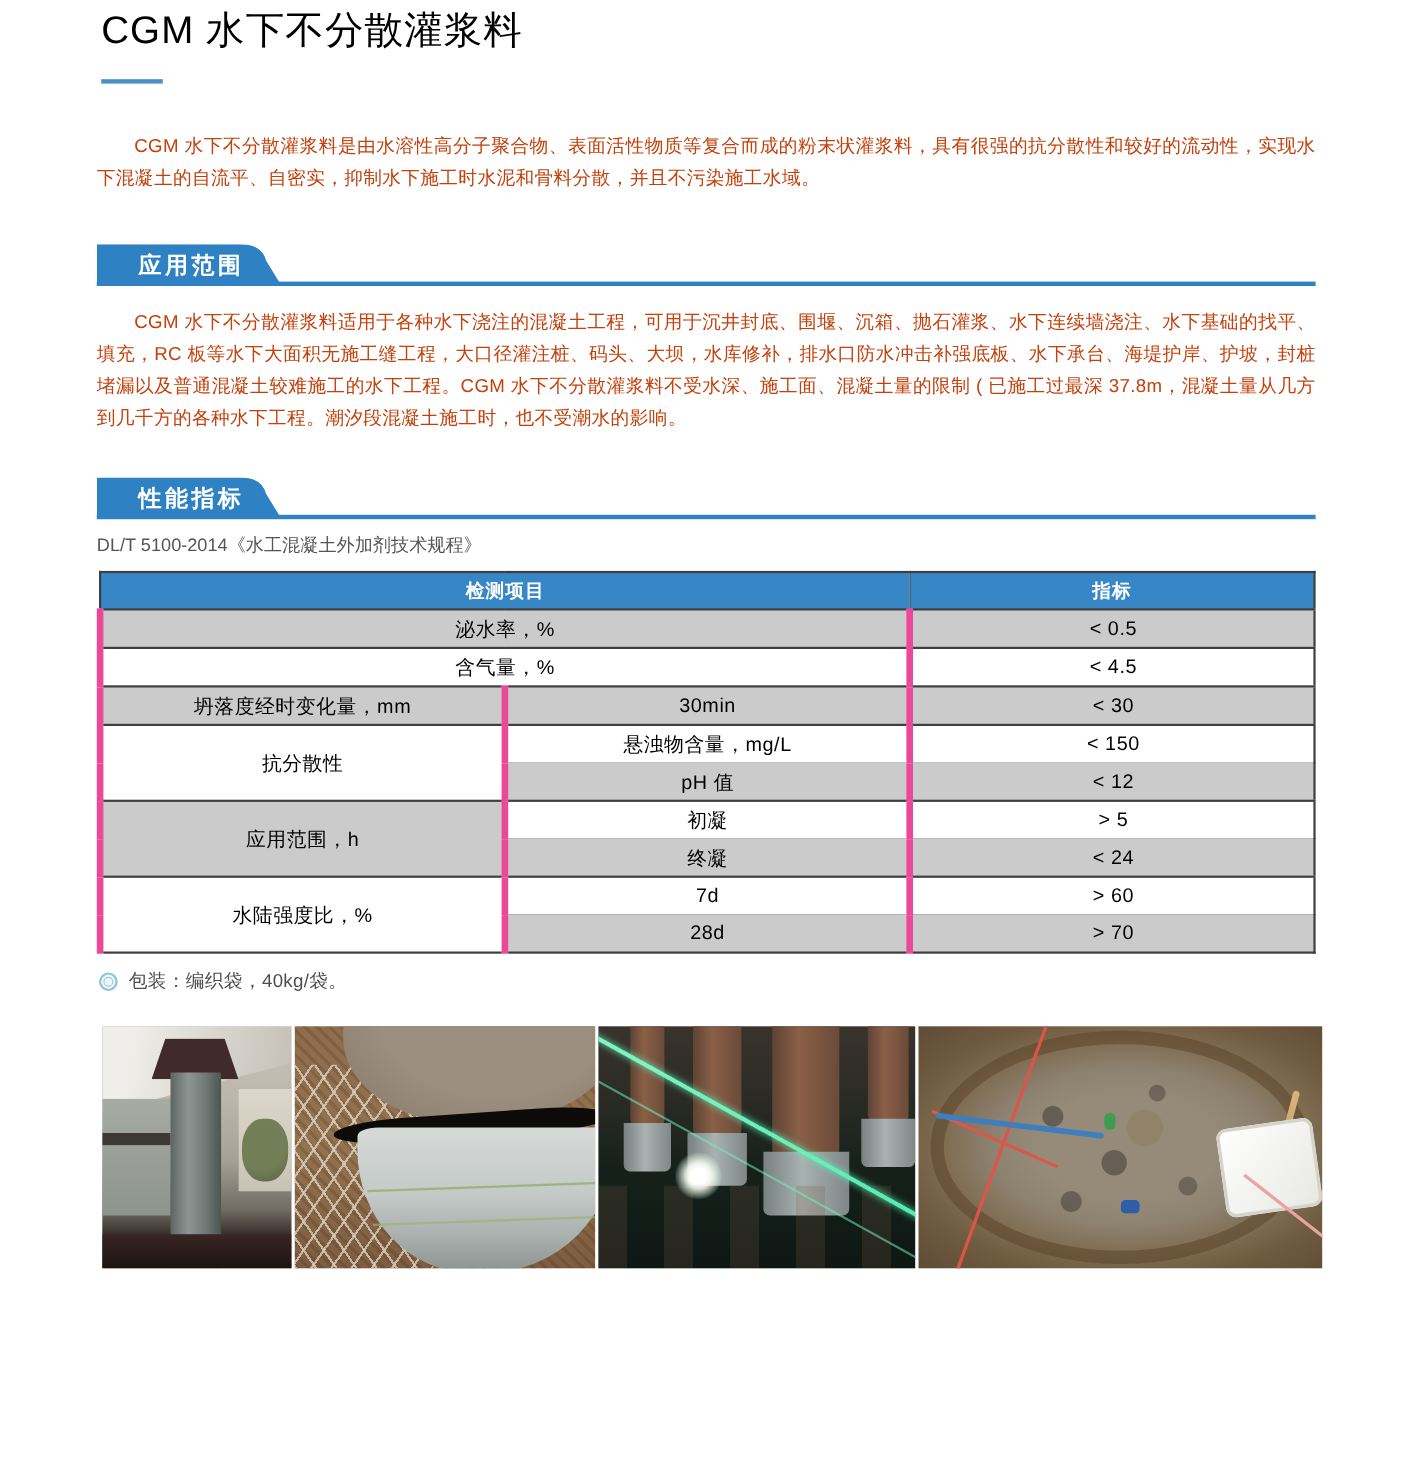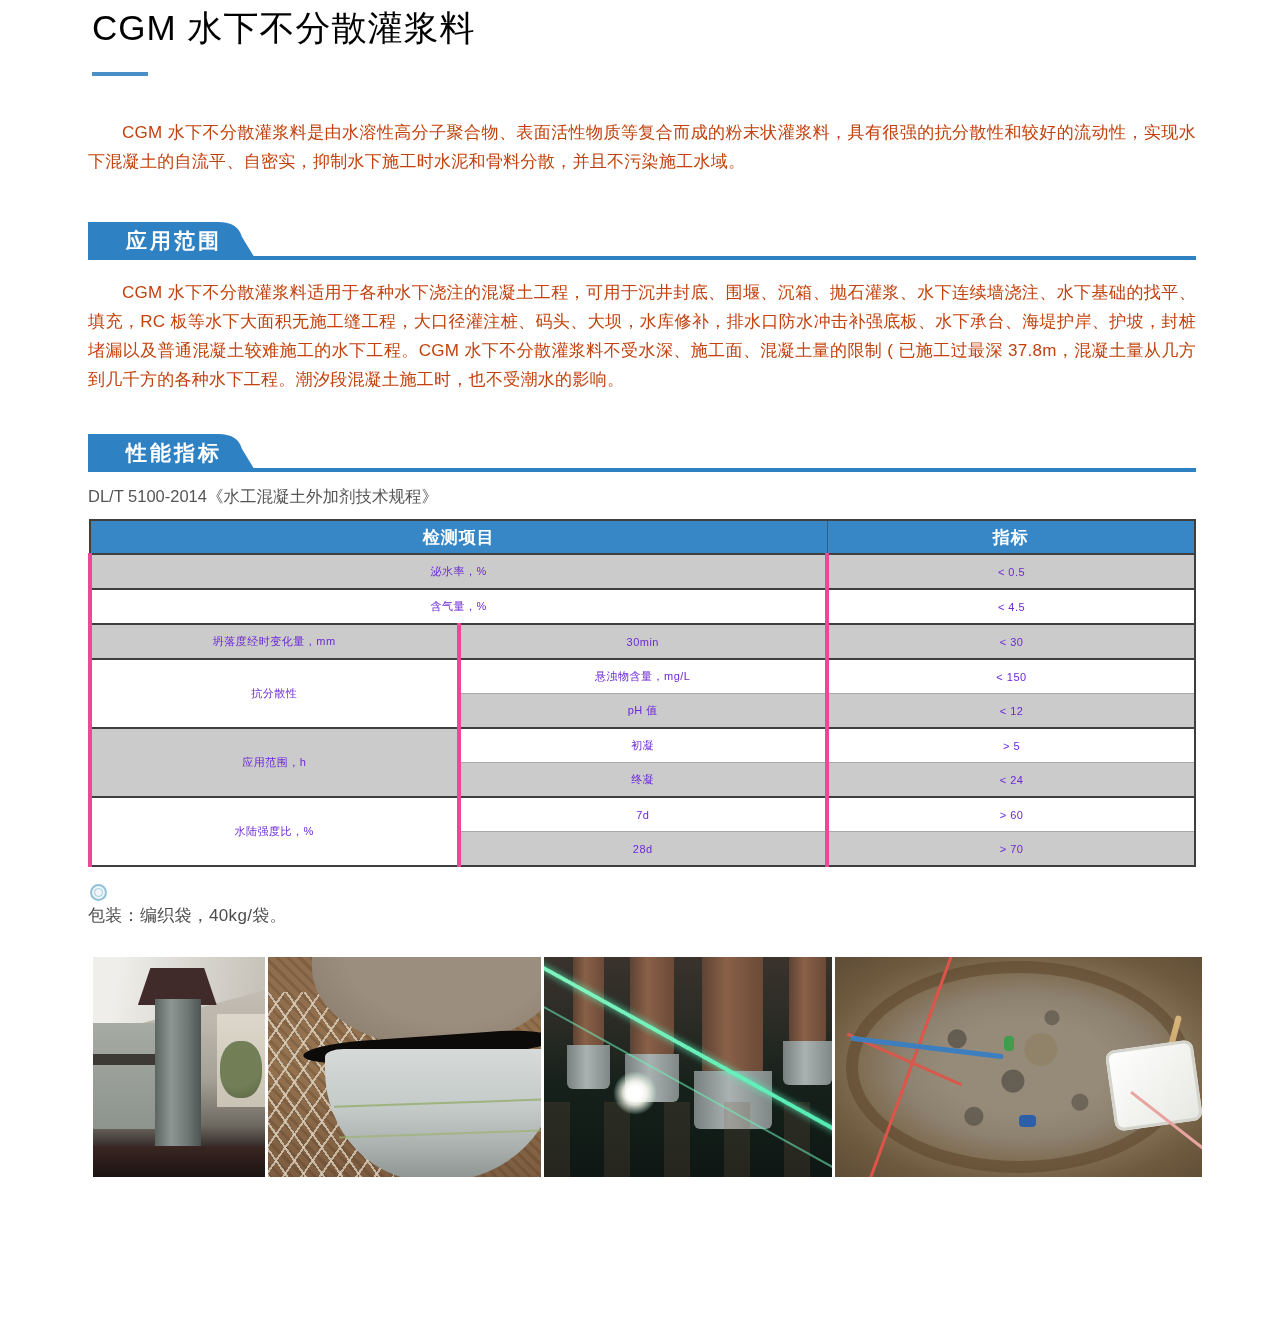--- a/index.html
+++ b/index.html
@@ -44,32 +44,32 @@
   
   table.perf-table{
     width:100%;margin-top:13px;border-collapse:collapse;table-layout:fixed;
     border:2px solid #3f3f3f;
   }
   .perf-table th{
     background:#3787c7;color:#ffffff;font-size:17px;font-weight:bold;
     height:30px;border:1px solid #565656;letter-spacing:1px;
   }
   .perf-table td{
-    height:31px;text-align:center;vertical-align:middle;font-size:11px;color:#6d28d9;
+    height:31px;text-align:center;vertical-align:middle;font-size:18px;color:#000000;
     background:#ffffff;
-    border-left:4px solid #ec4899;border-right:1px solid #565656;
+    border-left:6px solid #ec4899;border-right:1px solid #565656;
     border-top:1px solid #565656;letter-spacing:.5px;
   }
   .perf-table tr.thick td{border-top:2px solid #3f3f3f;}
   .perf-table tr.sub td{border-top:1px solid #a8a8a8;}
   .perf-table td.g{background:#cbcbcb;}
 
   
   .bullets{margin-top:10px;}
-  .bullet-row{display:flex;align-items:flex-start;margin-top:8px;flex-direction:column;}
+  .bullet-row{display:flex;align-items:flex-start;margin-top:8px;}
   .ring{
     flex:0 0 auto;width:13px;height:13px;border:2px solid #8fc2d8;border-radius:50%;
     margin:7px 10px 0 2px;position:relative;background:#eef6fa;
   }
   .ring::after{
     content:"";position:absolute;inset:2px;border:1.5px solid #9fcbde;border-radius:50%;
   }
   .bullet-text{font-size:17px;line-height:30px;color:#4d4d4d;letter-spacing:.3px;}
 
   

